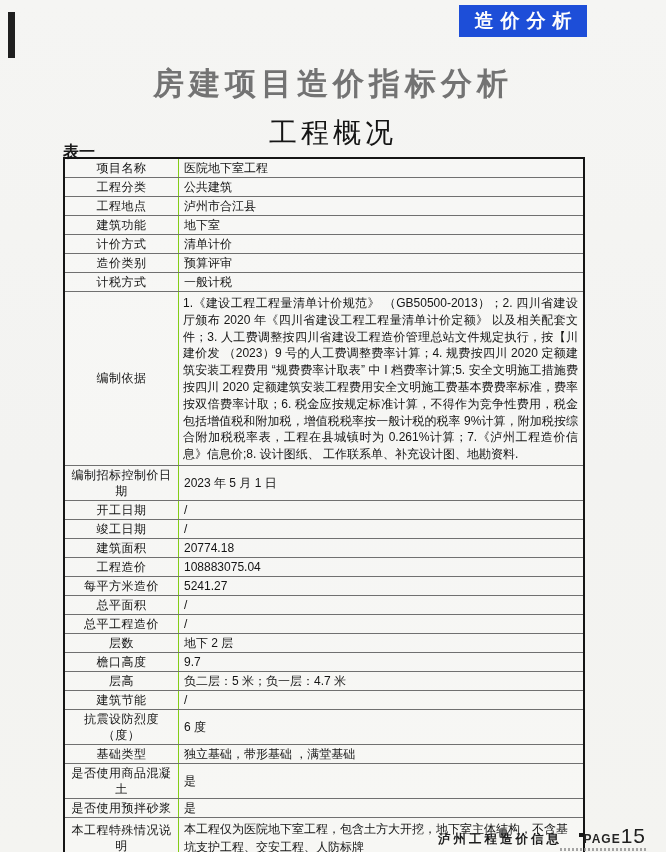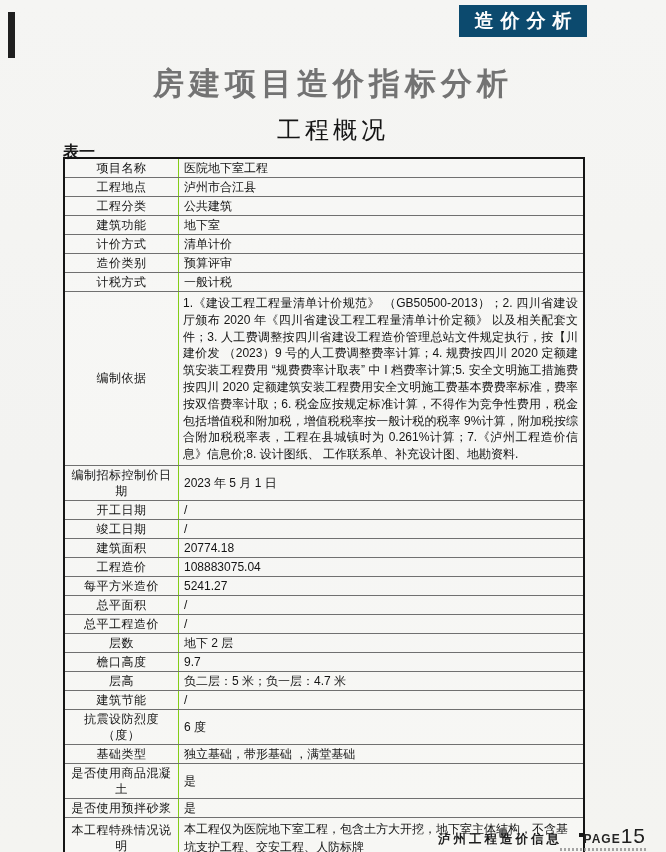--- a/index.html
+++ b/index.html
@@ -4,28 +4,28 @@
 <style>
   html,body{margin:0;padding:0;}
   body{
     width:666px;height:852px;position:relative;overflow:hidden;
     background:linear-gradient(180deg,#f5f5f3 0%,#f3f3f1 55%,#f4f4f1 100%);
     font-family:"Liberation Sans","DejaVu Sans",sans-serif;
     color:#141414;
   }
   .binding-mark{position:absolute;left:8px;top:12px;width:7px;height:46px;background:#1f1f1f;
     box-shadow:14px 6px 0 -5px #9a9a9a,30px 18px 0 -5px #b5b5b5,55px 10px 0 -6px #c2c2c2;}
-  .badge{position:absolute;left:459px;top:5px;width:128px;height:32px;background:#0c4a6e;
+  .badge{position:absolute;left:459px;top:5px;width:128px;height:32px;background:#1d4ed8;
     color:#fdfdfd;display:flex;align-items:center;justify-content:center;
     font-size:19px;font-weight:600;letter-spacing:7px;padding-left:7px;box-sizing:border-box;}
   .title{position:absolute;top:63px;left:0;width:666px;text-align:center;
     font-family:"Liberation Serif","DejaVu Serif",serif;font-size:31px;font-weight:bold;
     letter-spacing:5px;color:#737373;}
   .subtitle{position:absolute;top:114px;left:0;width:666px;text-align:center;
-    font-size:24px;letter-spacing:4px;color:#151515;}
+    font-size:28px;letter-spacing:4px;color:#151515;}
   .table-label{position:absolute;top:142px;left:63px;font-size:16px;font-weight:bold;color:#1a1a1a;}
   .ptable{position:absolute;top:157px;left:63px;width:522px;border:2px solid #151515;
     background:rgba(255,255,255,0.25);box-sizing:border-box;}
   .trow{display:flex;min-height:18px;border-top:1px solid #707070;font-size:12px;line-height:16px;}
   .trow:first-child{border-top:none;}
   .tlabel{flex:0 0 114px;width:114px;border-right:1px solid #84cc16;
     display:flex;align-items:center;justify-content:center;text-align:center;
     padding:1px 1px;box-sizing:border-box;letter-spacing:0.5px;}
   .tvalue{flex:1;display:flex;align-items:center;padding:1px 5px;box-sizing:border-box;}
   .trow.tall{min-height:170px;}
@@ -54,26 +54,26 @@
 <div class="title">房建项目造价指标分析</div>
 <div class="subtitle">工程概况</div>
 <div class="table-label">表一</div>
 
 <div class="ptable">
   <div class="trow">
     <div class="tlabel">项目名称</div>
     <div class="tvalue">医院地下室工程</div>
   </div>
   <div class="trow">
+    <div class="tlabel">工程分类</div>
+    <div class="tvalue">公共建筑</div>
+  </div>
+  <div class="trow">
     <div class="tlabel">工程地点</div>
     <div class="tvalue">泸州市合江县</div>
-  </div>
-  <div class="trow">
-    <div class="tlabel">工程分类</div>
-    <div class="tvalue">公共建筑</div>
   </div>
   <div class="trow">
     <div class="tlabel">建筑功能</div>
     <div class="tvalue">地下室</div>
   </div>
   <div class="trow">
     <div class="tlabel">计价方式</div>
     <div class="tvalue">清单计价</div>
   </div>
   <div class="trow">

